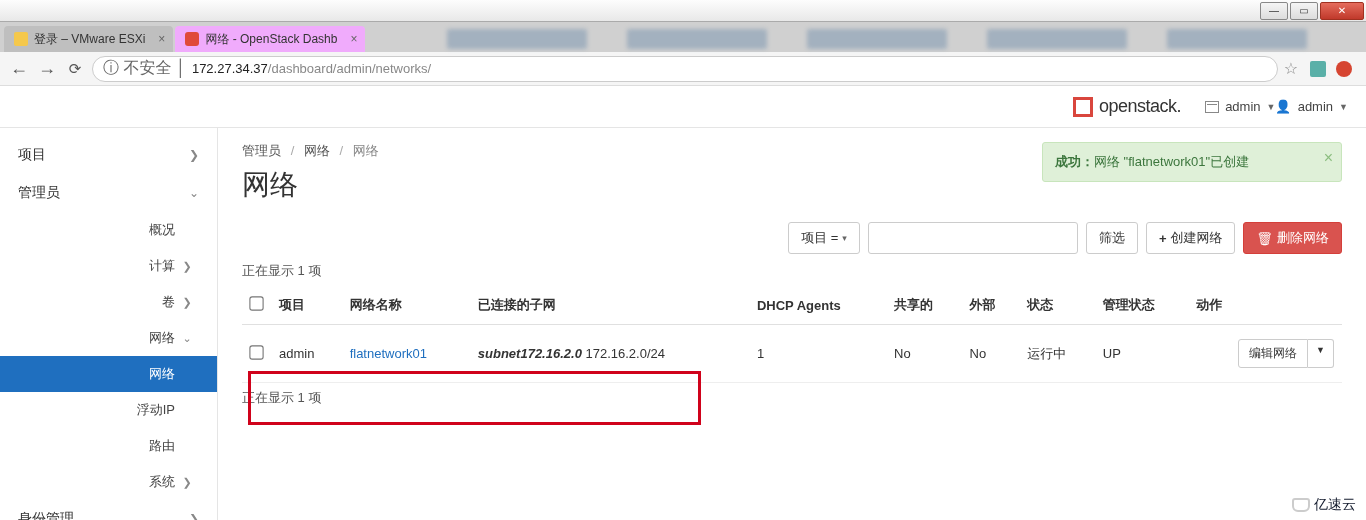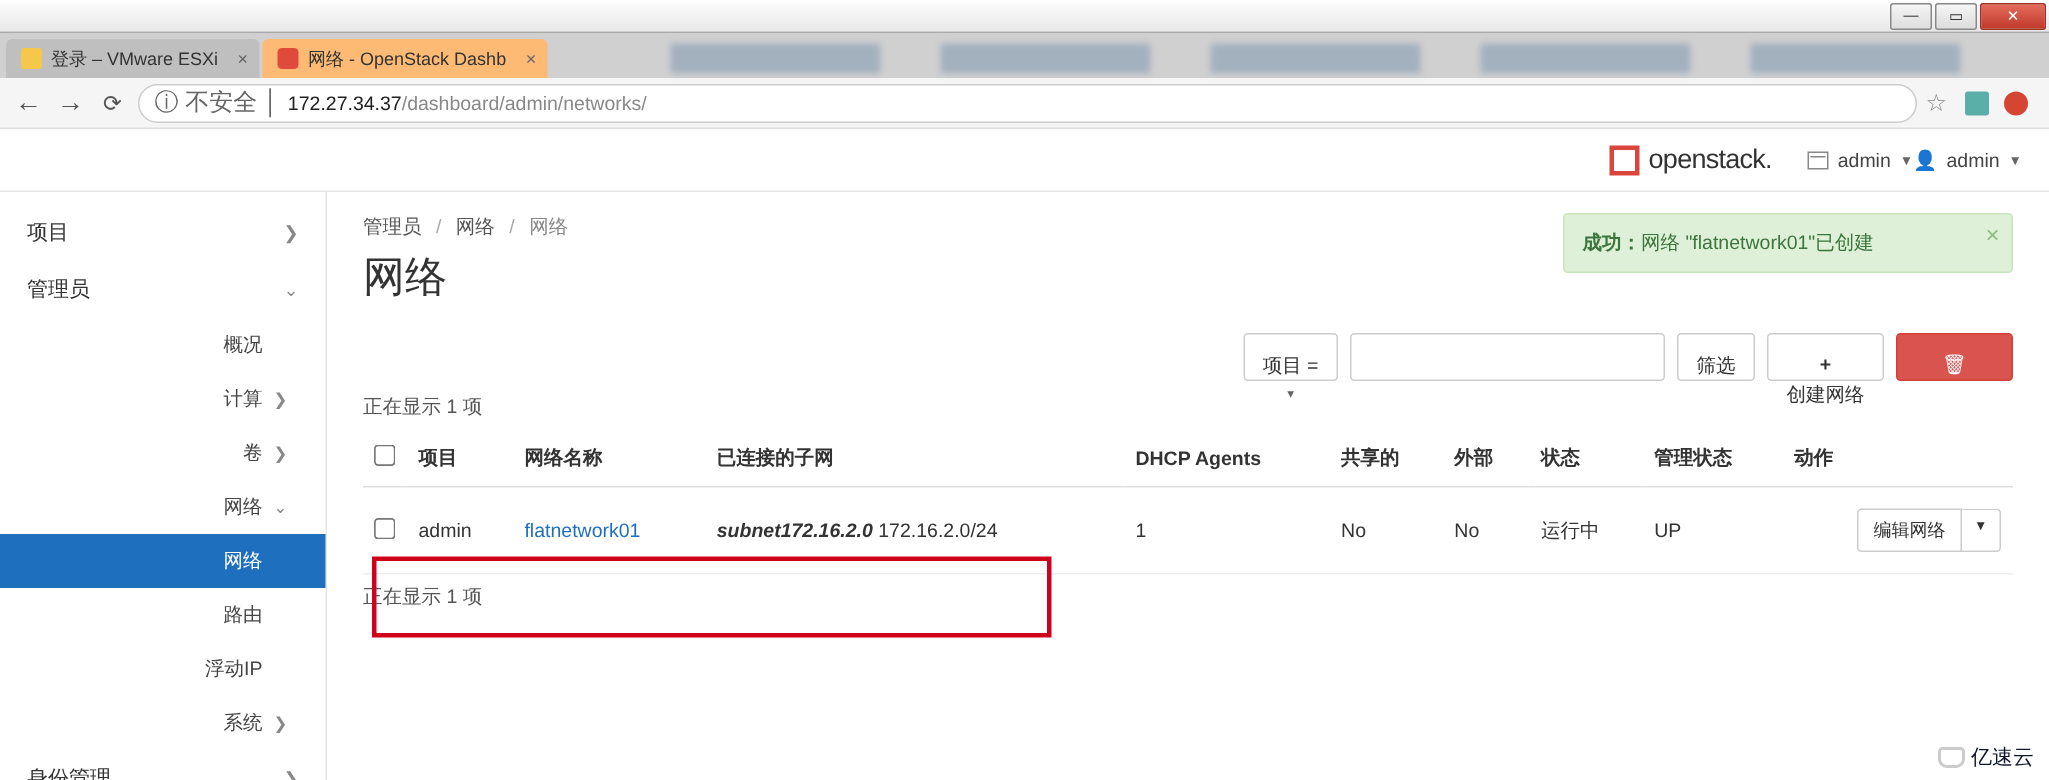--- a/index.html
+++ b/index.html
@@ -4,21 +4,21 @@
   <style>
     * { margin: 0; padding: 0; box-sizing: border-box; font-family: "Microsoft YaHei", "Segoe UI", Arial, sans-serif; }
     body { width: 1366px; height: 520px; overflow: hidden; background: #fff; font-size: 13px; color: #333; }
     
     .window-chrome { height: 22px; background: linear-gradient(#fdfdfd,#e8e8e8); border-bottom: 1px solid #aaa; display: flex; justify-content: flex-end; align-items: center; gap: 2px; padding-right: 2px; }
     .win-btn { width: 28px; height: 18px; border: 1px solid #888; border-radius: 2px; background: linear-gradient(#f5f5f5,#ddd); display: flex; align-items: center; justify-content: center; font-size: 10px; color: #333; }
     .win-close { background: linear-gradient(#e56c5c,#c0392b); color: #fff; border-color: #a03020; width: 44px; }
     
     .tab-strip { height: 30px; background: #d0d0d0; display: flex; align-items: flex-end; padding-left: 4px; position: relative; }
     .tab { height: 26px; display: flex; align-items: center; padding: 0 28px 0 10px; font-size: 12px; background: #bfbfbf; border-radius: 4px 4px 0 0; margin-right: 2px; color: #333; position: relative; max-width: 200px; }
-    .tab.active { background: #fdba74; }
+    .tab.active { background: #f0abfc; }
     .tab .favicon { width: 14px; height: 14px; margin-right: 6px; }
     .tab .fav-y { background: #f5c84c; border-radius: 2px; }
     .tab .fav-r { background: #e04a3a; border-radius: 3px; }
     .tab-close { position: absolute; right: 8px; font-size: 12px; color: #666; }
     .tab-strip .blur-tabs { display: flex; gap: 40px; margin-left: 80px; align-items: center; height: 26px; }
     .blur-tab { width: 140px; height: 20px; background: rgba(80,120,160,.35); filter: blur(2px); border-radius: 2px; }
     
     .addr-bar { height: 34px; background: #f5f5f5; border-bottom: 1px solid #ddd; display: flex; align-items: center; padding: 0 8px; gap: 6px; }
     .nav-arrow { font-size: 18px; color: #555; width: 22px; text-align: center; }
     .reload { font-size: 15px; color: #555; width: 22px; text-align: center; }
@@ -56,21 +56,21 @@
     .crumbs { font-size: 13px; color: #888; margin-bottom: 6px; }
     .crumbs a { color: #555; text-decoration: none; }
     .crumbs .sep { margin: 0 6px; color: #aaa; }
     .page-title { font-size: 28px; font-weight: 400; color: #333; margin-bottom: 18px; }
     
     .toast { position: absolute; top: 14px; right: 24px; width: 300px; background: #dff0d8; border: 1px solid #c8e5bc; border-radius: 3px; padding: 10px 28px 10px 12px; font-size: 13px; color: #3c763d; }
     .toast b { font-weight: 700; }
     .toast-close { position: absolute; right: 8px; top: 6px; color: #8bbd7f; font-size: 16px; }
     
     .toolbar { display: flex; justify-content: flex-end; gap: 8px; margin-bottom: 8px; }
-    .btn { height: 32px; border: 1px solid #ccc; border-radius: 3px; background: #fff; padding: 12px 12px; font-size: 13px; color: #333; display: flex; align-items: center; gap: 4px; cursor: pointer; flex-direction: column; }
+    .btn { height: 32px; border: 1px solid #ccc; border-radius: 3px; background: #fff; padding: 2px 12px; font-size: 13px; color: #333; display: flex; align-items: center; gap: 4px; cursor: pointer; }
     .btn.danger { background: #d9534f; border-color: #d43f3a; color: #fff; }
     .btn.danger .trash { font-size: 13px; }
     .btn .plus { font-size: 13px; font-weight: bold; }
     .filter-input { height: 32px; width: 210px; border: 1px solid #ccc; border-radius: 3px; padding: 0 8px; }
     
     .meta { font-size: 13px; color: #555; margin: 6px 0; }
     
     table { width: 100%; border-collapse: collapse; font-size: 13px; }
     thead th { text-align: left; font-weight: 700; color: #333; padding: 10px 8px; border-bottom: 1px solid #e0e0e0; }
     tbody td { padding: 14px 8px; border-bottom: 1px solid #eee; color: #333; vertical-align: middle; }
@@ -178,25 +178,25 @@
     </div>
     <div class="side-sub">
       <span class="label">网络</span>
       <span class="chev">⌄</span>
     </div>
     <div class="side-sub active">
       <span class="label">网络</span>
         <span class="chev"></span>
     </div>
     <div class="side-sub">
+      <span class="label">浮动IP</span>
+        <span class="chev"></span>
+    </div>
+    <div class="side-sub">
       <span class="label">路由</span>
-        <span class="chev"></span>
-    </div>
-    <div class="side-sub">
-      <span class="label">浮动IP</span>
         <span class="chev"></span>
     </div>
     <div class="side-sub">
       <span class="label">系统</span>
       <span class="chev">❯</span>
     </div>
     <div class="side-item">
       <span>身份管理</span>
       <span class="chev">❯</span>
     </div>

